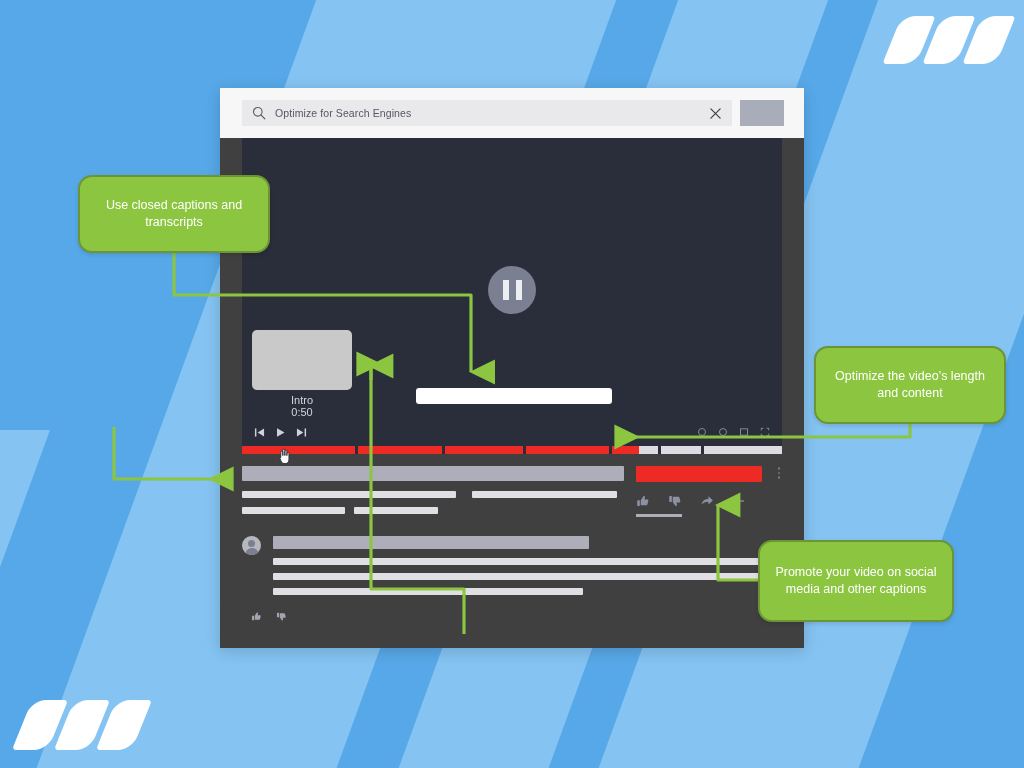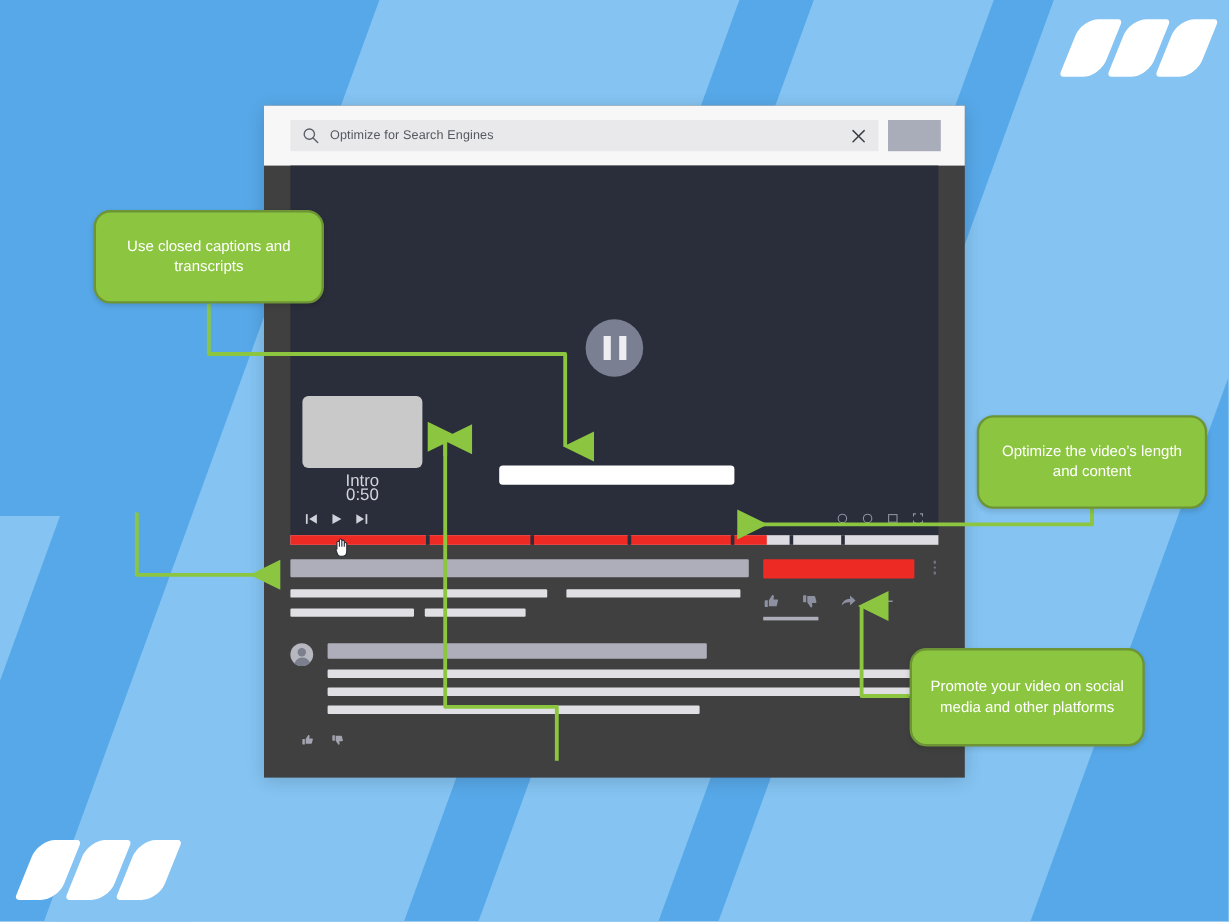--- a/index.html
+++ b/index.html
@@ -99,21 +99,21 @@
     position: absolute; left: 10px; top: 192px;
     width: 100px; height: 60px;
     background: #c9c9c9;
     border-radius: 5px;
   }
   #thumb-meta {
     position: absolute; left: 10px; top: 256px;
     width: 100px;
     text-align: center;
     color: #d3d5dc;
-    font-size: 14px; line-height: 12px;
+    font-size: 11px; line-height: 12px;
   }
   #white-bar {
     position: absolute; left: 174px; top: 250px;
     width: 196px; height: 16px;
     background: #ffffff;
     border-radius: 3px;
   }
   #transport {
     position: absolute; left: 12px; bottom: 8px;
     display: flex; gap: 10px; align-items: center;
@@ -433,16 +433,16 @@
     </g>
   </svg>
 
   <div class="callout" id="callout-captions">
     <span>Use closed captions and transcripts</span>
   </div>
   <div class="callout" id="callout-length">
     <span>Optimize the video’s length and content</span>
   </div>
   <div class="callout" id="callout-promote">
-    <span>Promote your video on social media and other platforms</span>
+    <span>Promote your video on social media and other captions</span>
   </div>
 
 </div>
 
 </body></html>

